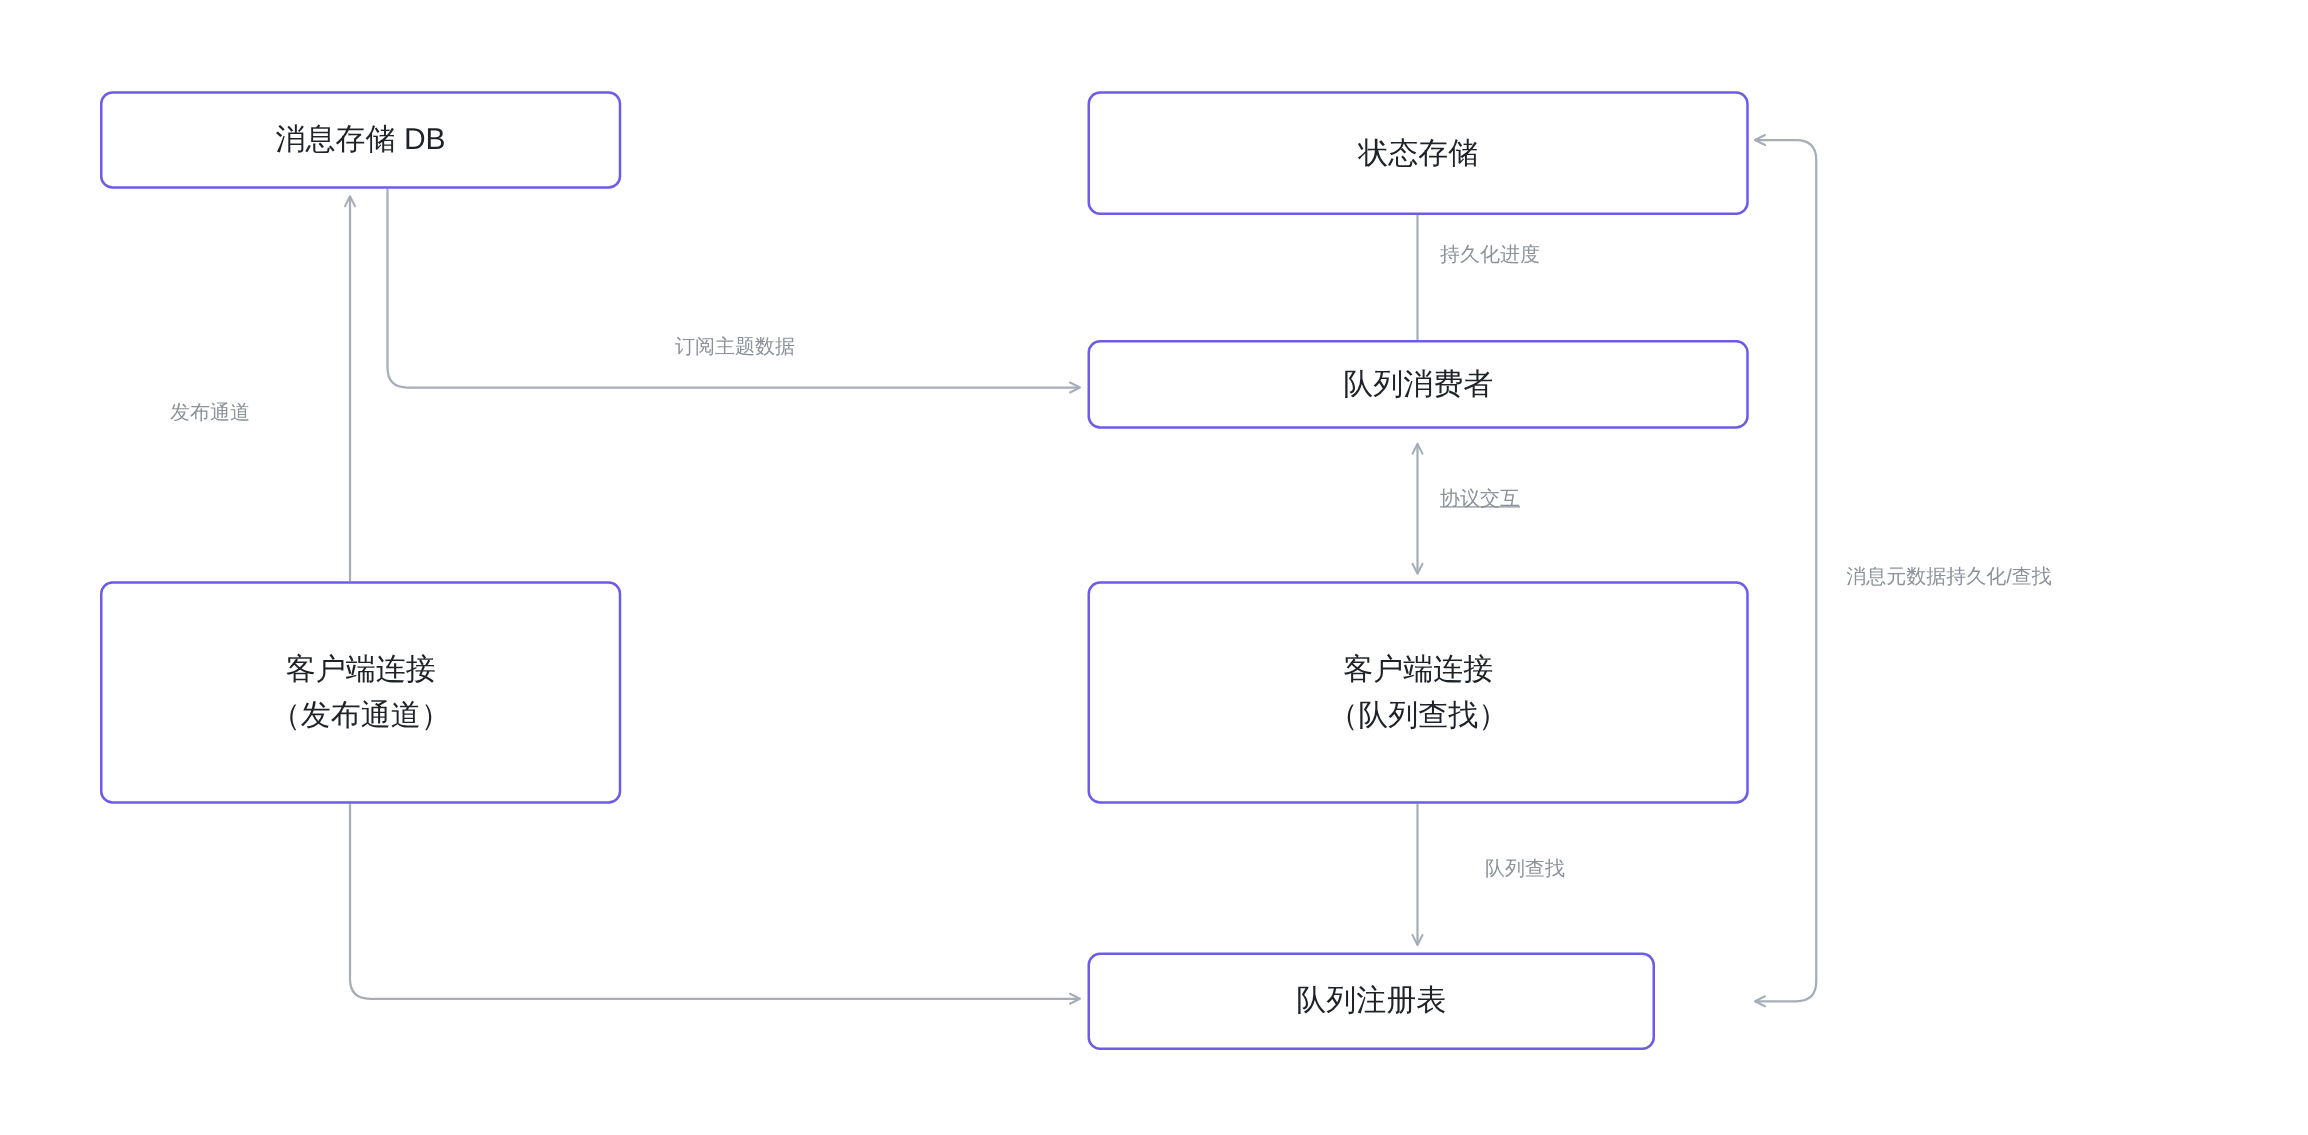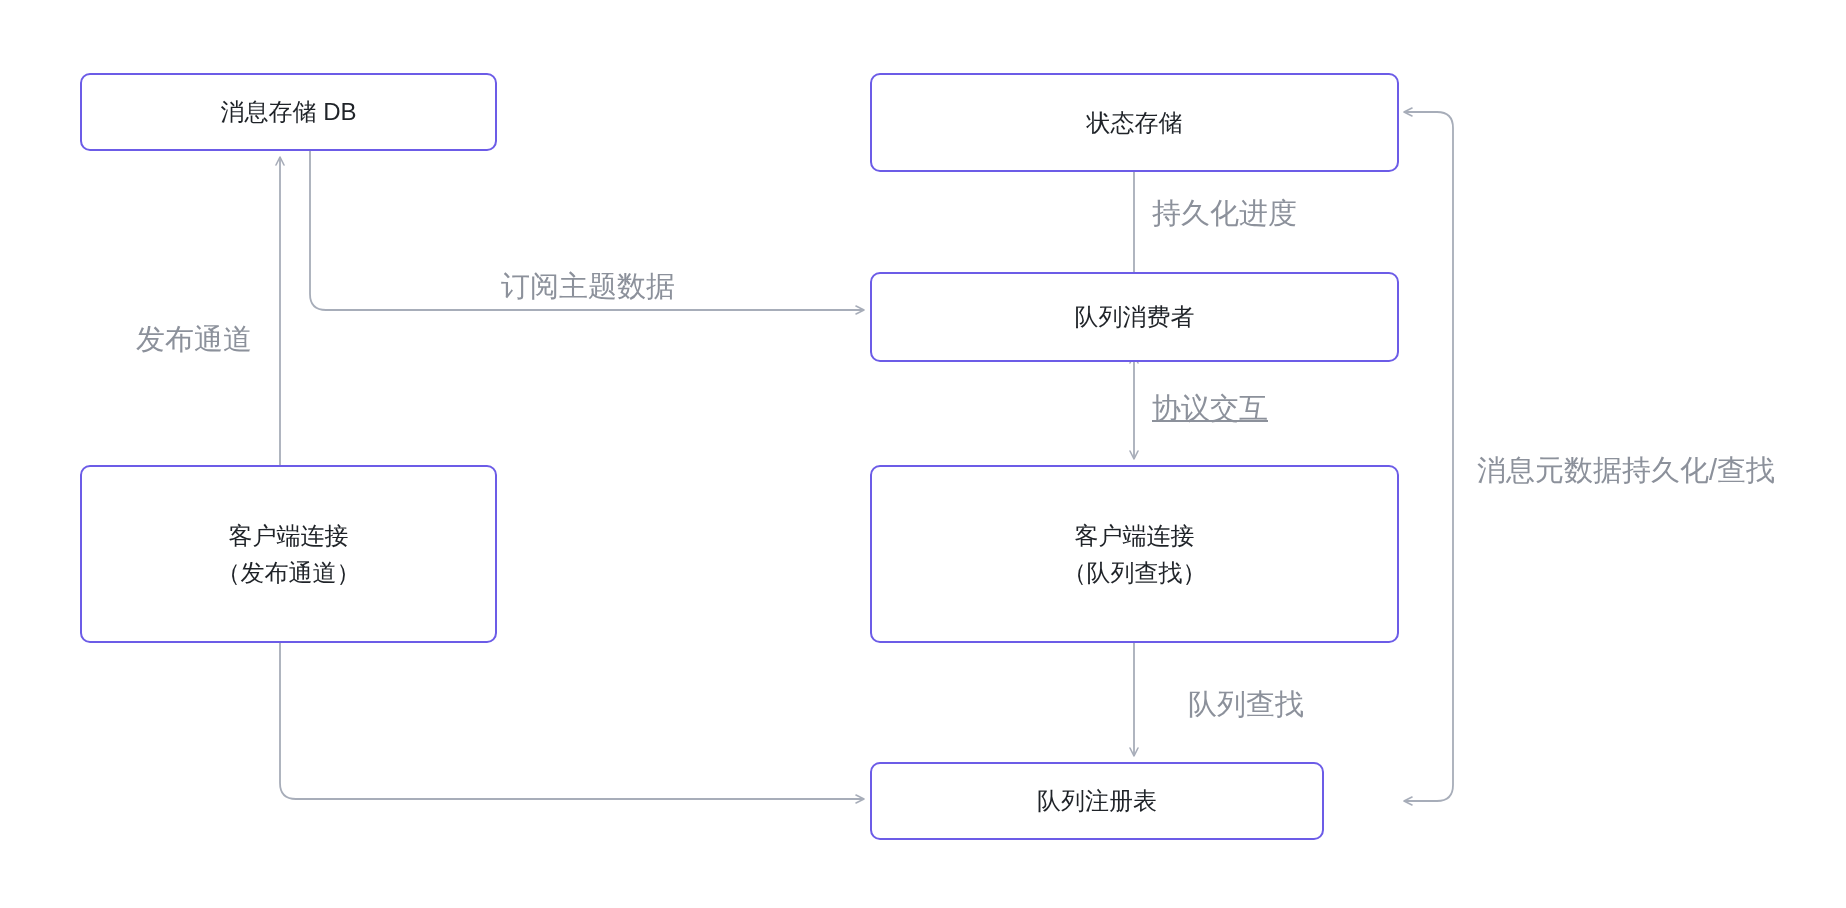--- a/index.html
+++ b/index.html
@@ -49,28 +49,28 @@
     flex-direction: column;
     align-items: center;
     justify-content: center;
     color: var(--box-text);
     font-size: 24px;
     line-height: 1.55;
     text-align: center;
   }
   .node-message-store-db { left: 80px;  top: 73px;  width: 417px; height: 78px;  }
   .node-state-store      { left: 870px; top: 73px;  width: 529px; height: 99px;  }
-  .node-queue-consumer   { left: 870px; top: 272px; width: 529px; height: 90px;  }
+  .node-queue-consumer   { left: 870px; top: 272px; width: 529px; height: 71px;  }
   .node-client-publish   { left: 80px;  top: 465px; width: 417px; height: 178px; }
   .node-client-subscribe { left: 870px; top: 465px; width: 529px; height: 178px; }
   .node-queue-registry   { left: 870px; top: 762px; width: 454px; height: 78px;  }
   .edge-label {
     position: absolute;
     color: var(--edge-label);
-    font-size: 29px;
+    font-size: 16px;
     line-height: 1.3;
     white-space: nowrap;
   }
   .label-write-transaction      { left: 136px;  top: 321px; }
   .label-subscribe-topic-data   { left: 468px;  top: 268px; width: 240px; text-align: center; }
   .label-persist-progress       { left: 1152px; top: 195px; }
   .label-protocol-interaction   { left: 1152px; top: 390px; text-decoration: underline; }
   .label-queue-lookup           { left: 1152px; top: 686px; margin-left: 36px; }
   .label-index-fast-lookup      { left: 433px;  top: 756px; width: 300px; text-align: center; }
   .label-metadata               { left: 1477px; top: 452px; }

